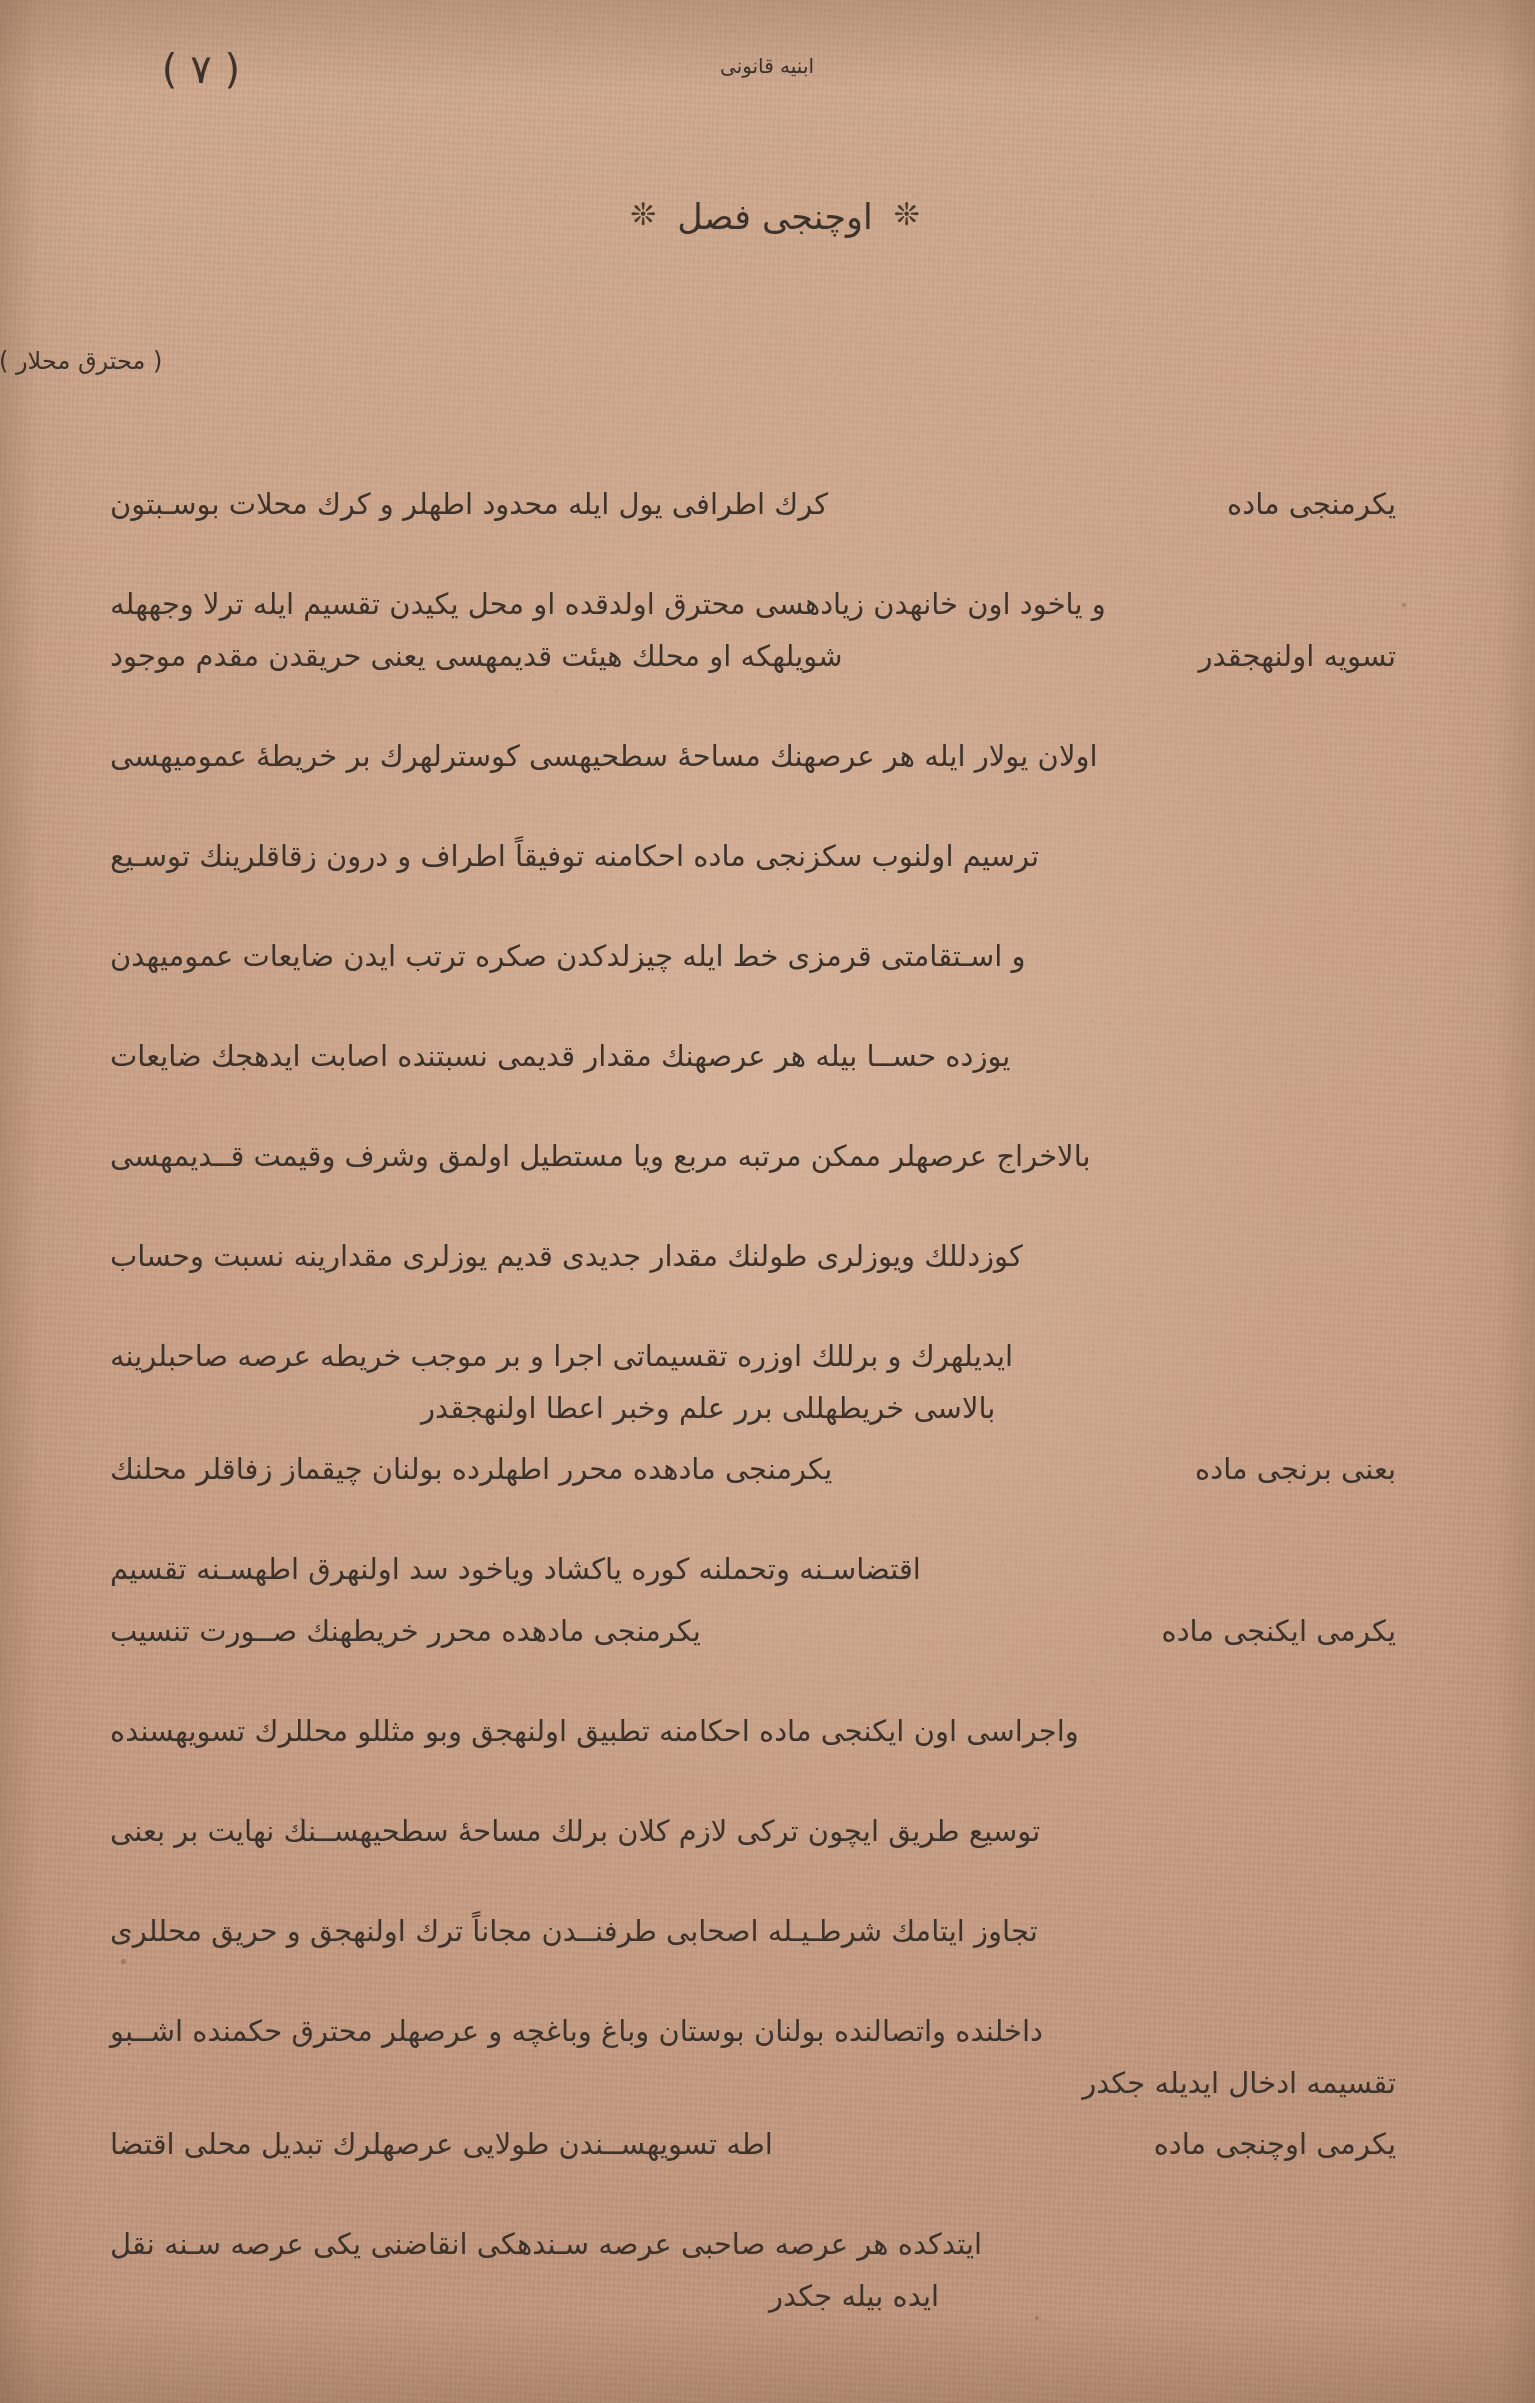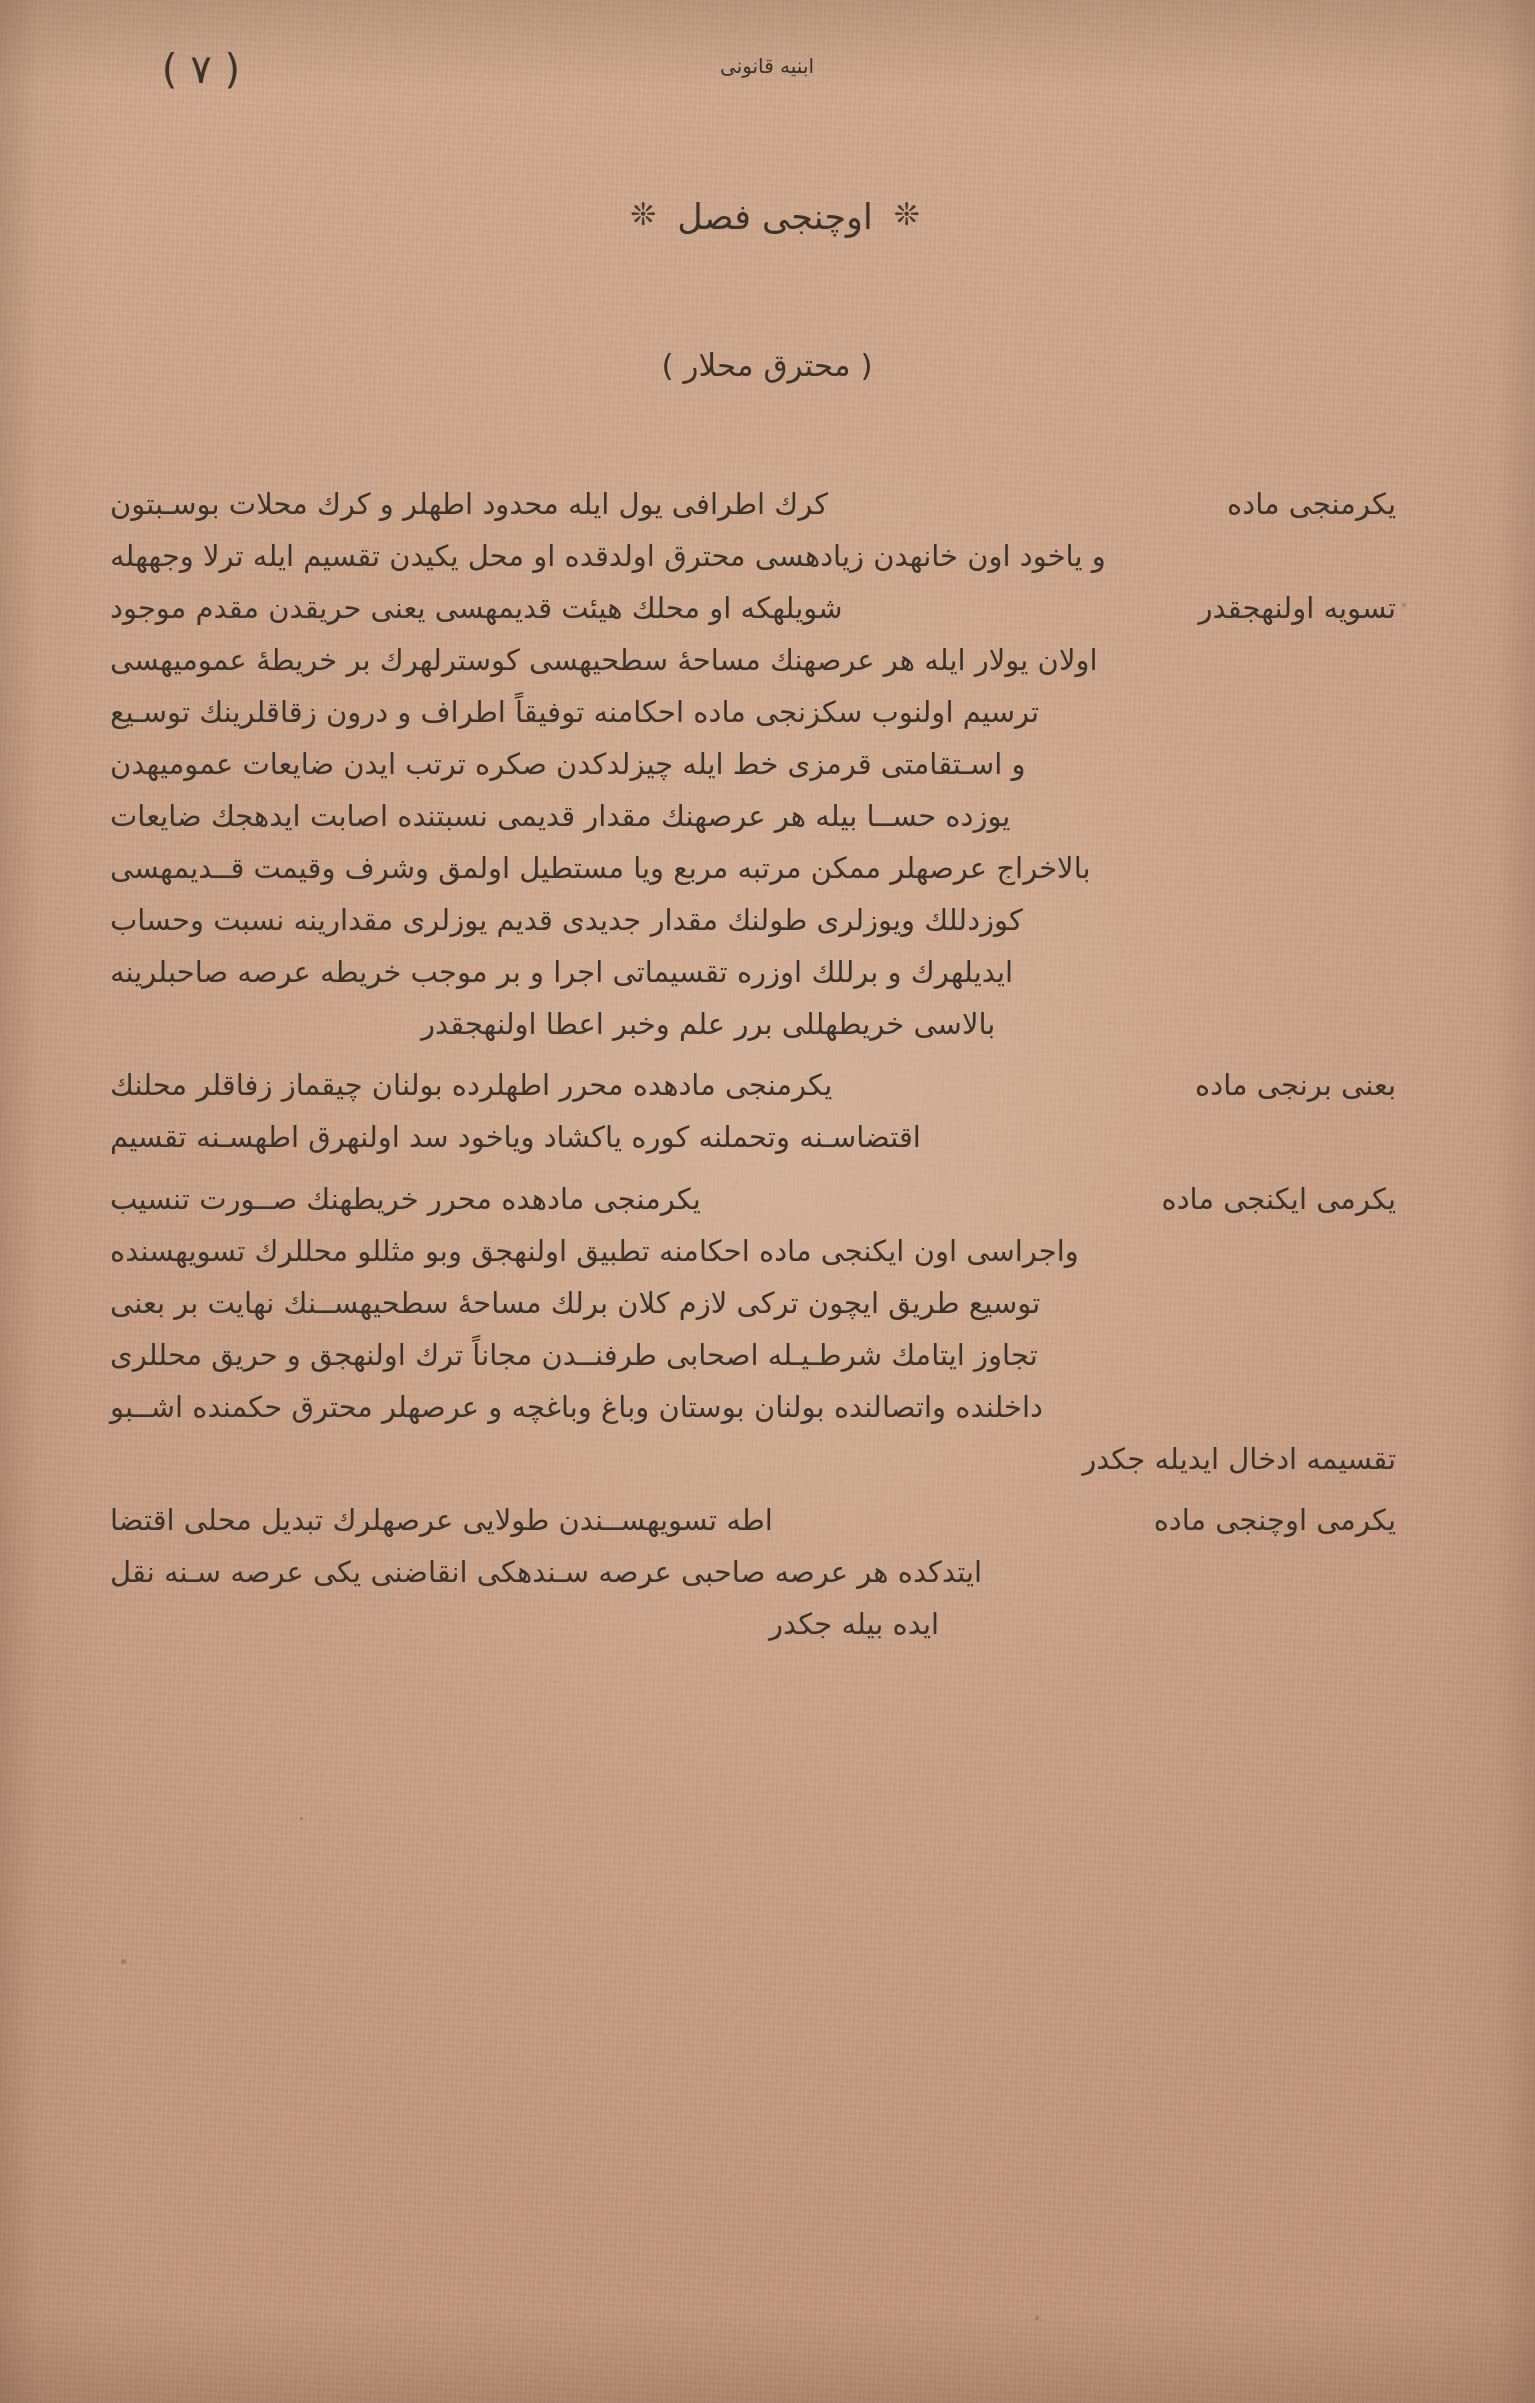--- a/index.html
+++ b/index.html
@@ -106,22 +106,22 @@
     color: #4a3a2c;
     vertical-align: 1.9px;
     transform: translateY(-1.9px);
     margin: 0 21px;
   }
   .subtitle {
     position: absolute;
     top: 347px;
     left: 0;
     right: 0;
-    text-align: center;
-    font-size: 31px;
+    text-align: left;
+    font-size: 24px;
     line-height: 1.2;
     color: #3a322b;
     white-space: nowrap;
   }
 
   
   .body-text {
     position: absolute;
     top: 490px;
     right: 139px;
@@ -143,20 +143,21 @@
     overflow: visible;
   }
   .line.justify {
     justify-content: space-between;
   }
   .line.start {
     justify-content: flex-start;
   }
   .line.end {
     justify-content: flex-end;
+    margin-top: 48px;
   }
   .line .seg { display: inline-block; }
 
   .article-label {
     letter-spacing: 0.3px;
   }
 
   .tail-line {
     justify-content: flex-end;
     padding-left: 0;

